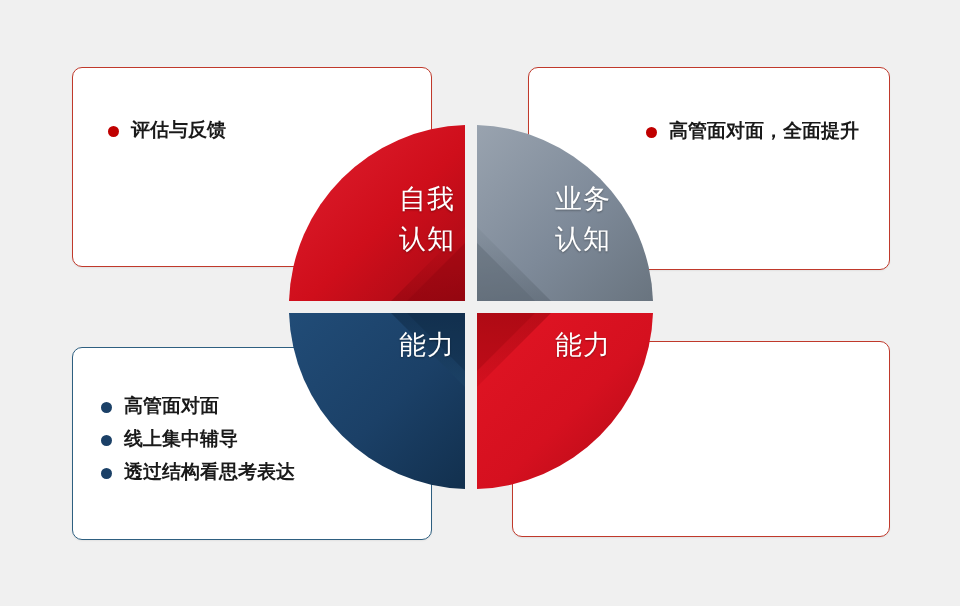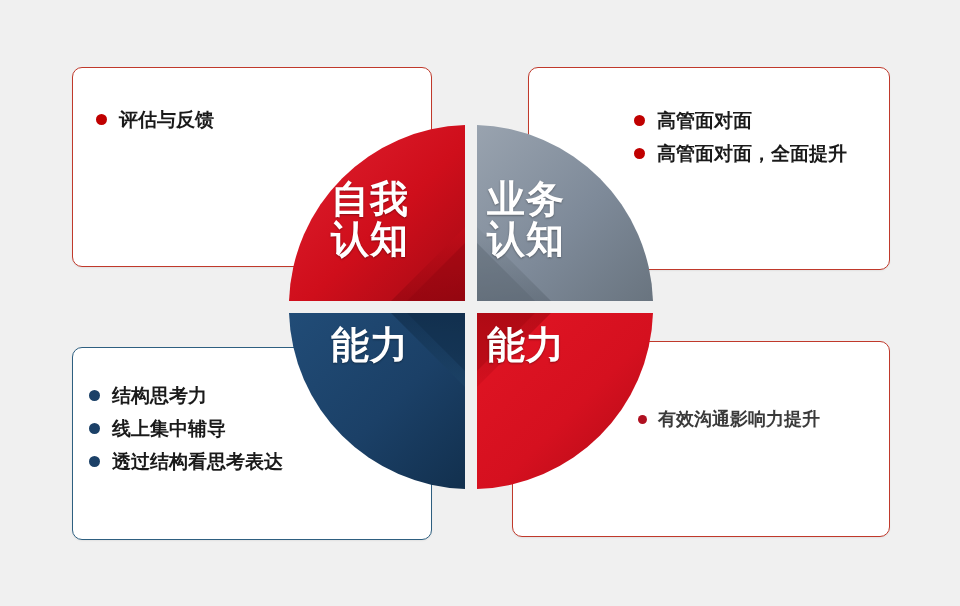--- a/index.html
+++ b/index.html
@@ -32,22 +32,23 @@
   .box.blue   { border: 1px solid #2e5f80; }
 
   #box-tl { left: 72px;  top: 67px;  width: 360px; height: 200px; }
   #box-tr { left: 528px; top: 67px;  width: 362px; height: 203px; }
   #box-bl { left: 72px;  top: 347px; width: 360px; height: 193px; }
   #box-br { left: 512px; top: 341px; width: 378px; height: 196px; }
 
   .bullets {
     position: absolute;
     list-style: none;
-    margin: 0;
+    margin: 12px;
     padding: 0;
+    font-family: Liberation Mono, monospace;
   }
   .bullets li {
     display: flex;
     align-items: center;
     white-space: nowrap;
     color: #1a1a1a;
     font-weight: bold;
   }
   .dot {
     flex: 0 0 auto;
@@ -81,24 +82,24 @@
     left: 287px;
     top: 123px;
     width: 368px;
     height: 368px;
   }
   #wheel svg { display: block; }
 
   .qlabel {
     position: absolute;
     color: #ffffff;
-    font-weight: bold;
-    font-size: 38px;
+    font-weight: normal;
+    font-size: 27px;
     line-height: 40px;
-    text-align: left;
+    text-align: right;
     letter-spacing: 1px;
     text-shadow: 0 1px 2px rgba(0,0,0,0.35);
     pointer-events: none;
   }
   #lab-tl { left: 44px;  top: 56px;  width: 124px; }
   #lab-tr { left: 200px; top: 56px;  width: 124px; }
   #lab-bl { left: 44px;  top: 202px; width: 124px; }
   #lab-br { left: 200px; top: 202px; width: 124px; }
 </style>
 </head>
@@ -111,51 +112,41 @@
     <li>
       <span class="dot"></span>
       <span>评估与反馈</span>
     </li>
   </ul>
 
   <div class="box red" id="box-tr"></div>
   <ul class="bullets" id="bul-tr">
     <li>
       <span class="dot"></span>
-      <span>高管面对面</span>
-    </li>
-    <li>
-      <span class="dot"></span>
       <span>高管面对面，全面提升</span>
     </li>
   </ul>
 
   <div class="box blue" id="box-bl"></div>
   <ul class="bullets" id="bul-bl">
     <li>
       <span class="dot"></span>
-      <span>结构思考力</span>
+      <span>高管面对面</span>
     </li>
     <li>
       <span class="dot"></span>
       <span>线上集中辅导</span>
     </li>
     <li>
       <span class="dot"></span>
       <span>透过结构看思考表达</span>
     </li>
   </ul>
 
   <div class="box red" id="box-br"></div>
-  <ul class="bullets" id="bul-br">
-    <li>
-      <span class="dot"></span>
-      <span>有效沟通影响力提升</span>
-    </li>
-  </ul>
 
   <div id="wheel">
     <svg width="368" height="368" viewBox="0 0 368 368" xmlns="http://www.w3.org/2000/svg">
       <defs>
 
         <linearGradient id="g-tl" x1="0" y1="0" x2="1" y2="1">
           <stop offset="0%" stop-color="#e02030"></stop>
           <stop offset="55%" stop-color="#cf0e1b"></stop>
           <stop offset="100%" stop-color="#a50a14"></stop>
         </linearGradient>

